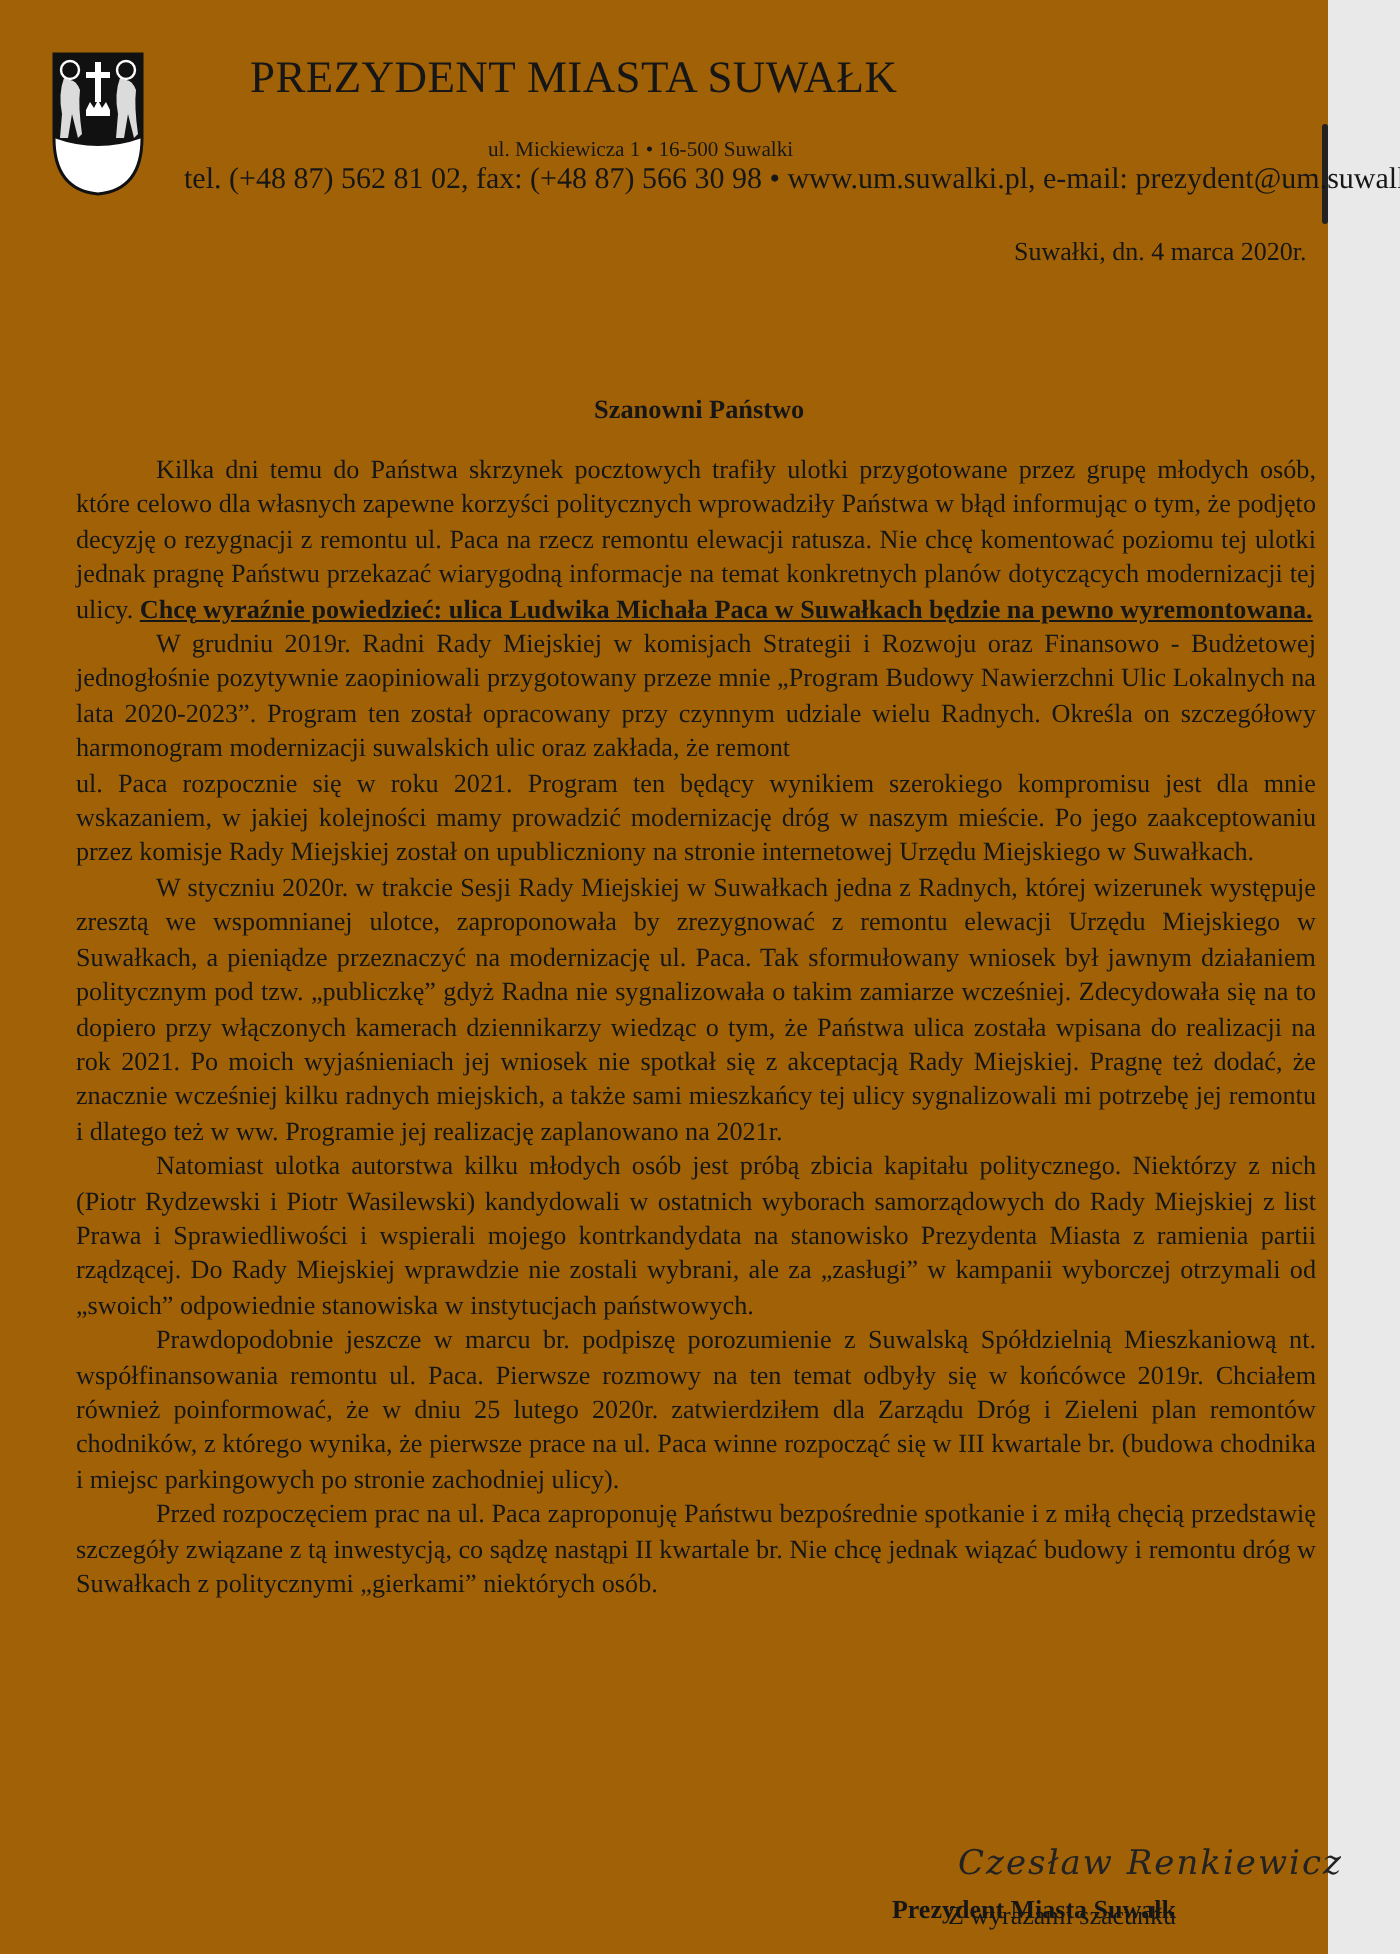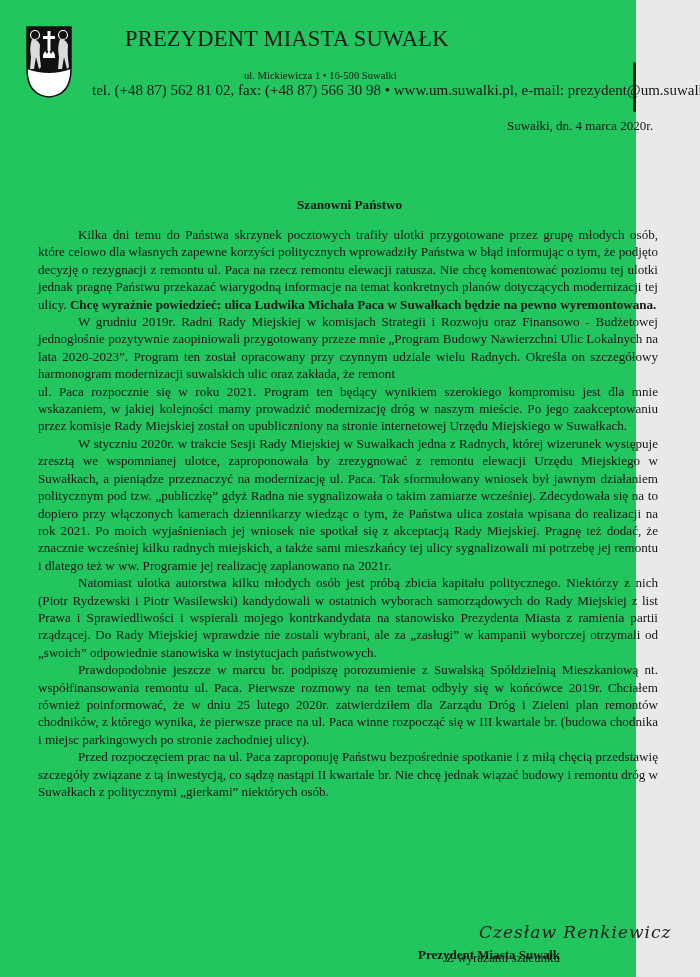--- a/index.html
+++ b/index.html
@@ -3,39 +3,39 @@
   <meta charset="utf-8">
   <style>
     html, body { margin: 0; padding: 0; }
     body {
       width: 700px; height: 977px; overflow: hidden;
       background: #e9e9e9;
       font-family: "Liberation Serif", "DejaVu Serif", serif;
       color: #161616;
       position: relative;
     }
-    .page { position: absolute; left: 0; top: 0; width: 636px; height: 977px; background: #22c55e; }
+    .page { position: absolute; left: 0; top: 0; width: 636px; height: 977px; background: #a16207; padding-left: 28px; }
     .edge-mark { position: absolute; right: 0; top: 62px; width: 3px; height: 50px; background: #222; border-radius: 2px; }
     .crest { position: absolute; left: 25px; top: 25px; width: 48px; height: 74px; }
     .letterhead-title {
       position: absolute; left: 125px; top: 26px; width: 420px;
       font-size: 22.5px; letter-spacing: 0.2px; white-space: nowrap;
     }
     .addr1 { position: absolute; left: 244px; top: 70px; font-size: 10.6px; white-space: nowrap; }
     .addr2 { position: absolute; left: 92px; top: 82px; font-size: 15px; white-space: nowrap; text-align: right; }
     .date { position: absolute; left: 507px; top: 118px; font-size: 13px; white-space: nowrap; text-align: center; }
     .subject { position: absolute; left: 127px; top: 160px; font-size: 13.2px; font-weight: bold; white-space: nowrap; }
     .salutation { position: absolute; left: 297px; top: 197px; font-size: 13.2px; font-weight: bold; white-space: nowrap; }
     .body-text {
       position: absolute; left: 38px; top: 226px; width: 620px;
       font-size: 13.1px; line-height: 17.4px; text-align: justify;
     }
     .body-text p { margin: 0; text-indent: 40px; }
     .body-text p.noindent { text-indent: 0; }
-    .body-text b { font-weight: bold; }
+    .body-text b { font-weight: bold; text-decoration: underline; }
     .closing { position: absolute; right: 76px; top: 906px; font-size: 13px; white-space: nowrap; text-align: right; margin-top: 44px; }
     .signature {
       position: absolute; left: 479px; top: 922px; font-size: 17px; font-style: italic;
       font-family: "DejaVu Serif", serif; letter-spacing: 1px; white-space: nowrap; color: #222;
     }
     .sig-title { position: absolute; right: 76px; top: 947px; font-size: 13px; font-weight: bold; white-space: nowrap; }
   </style>
 </head>
 <body>
 

